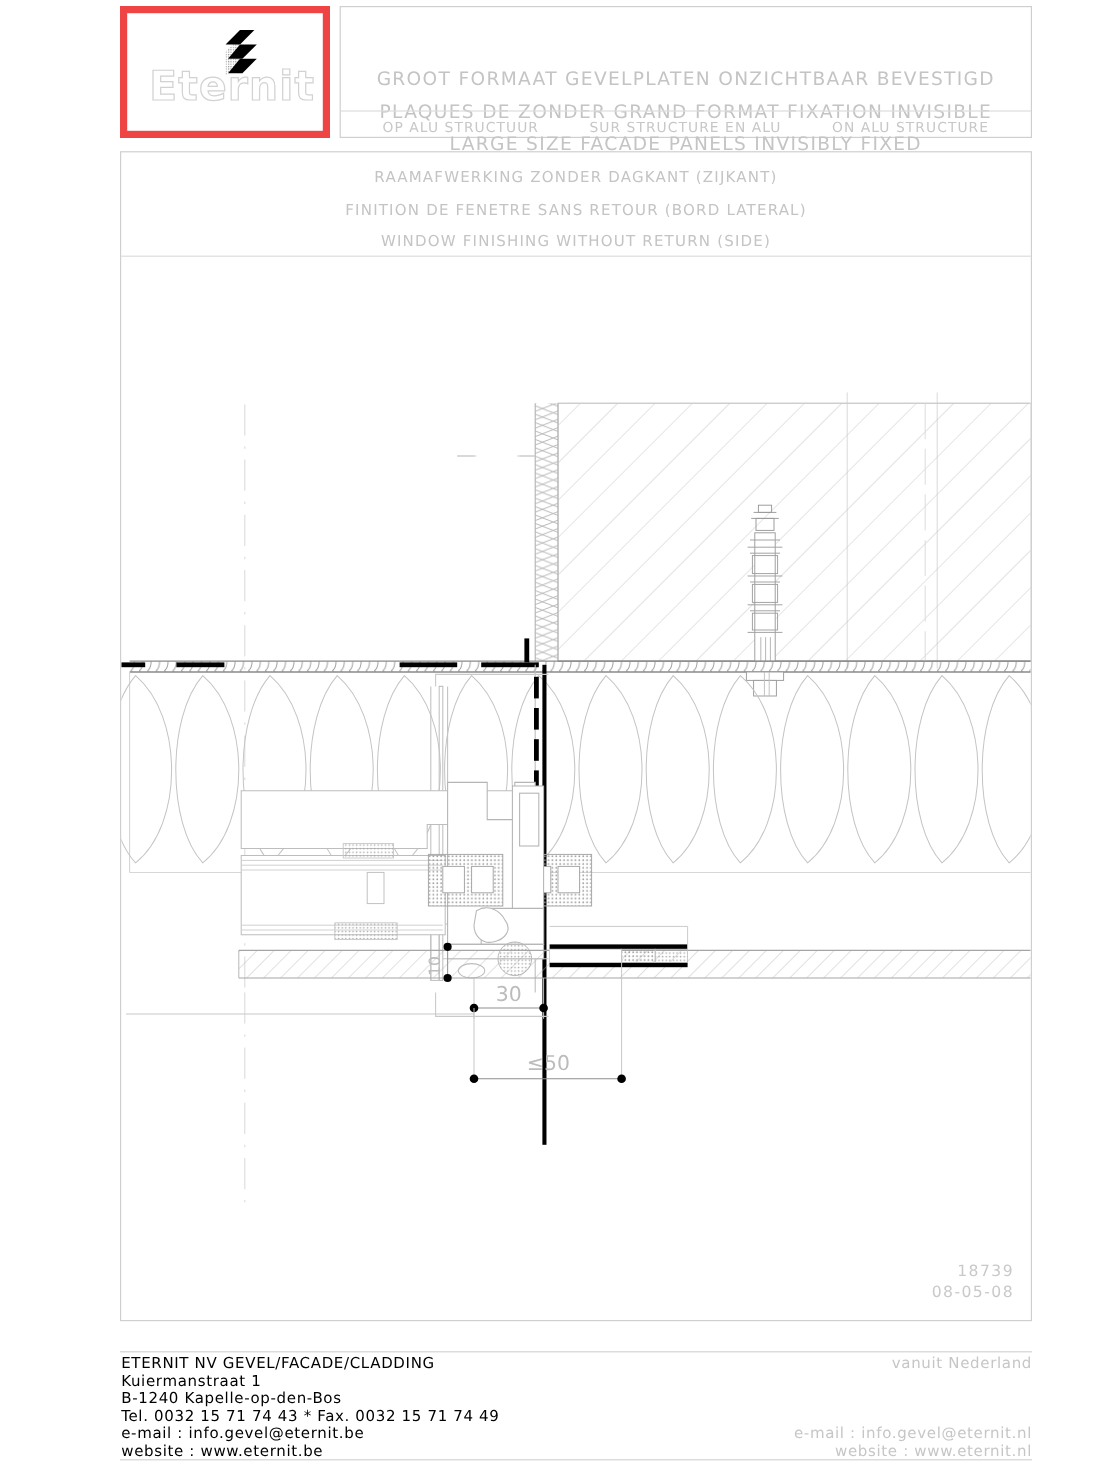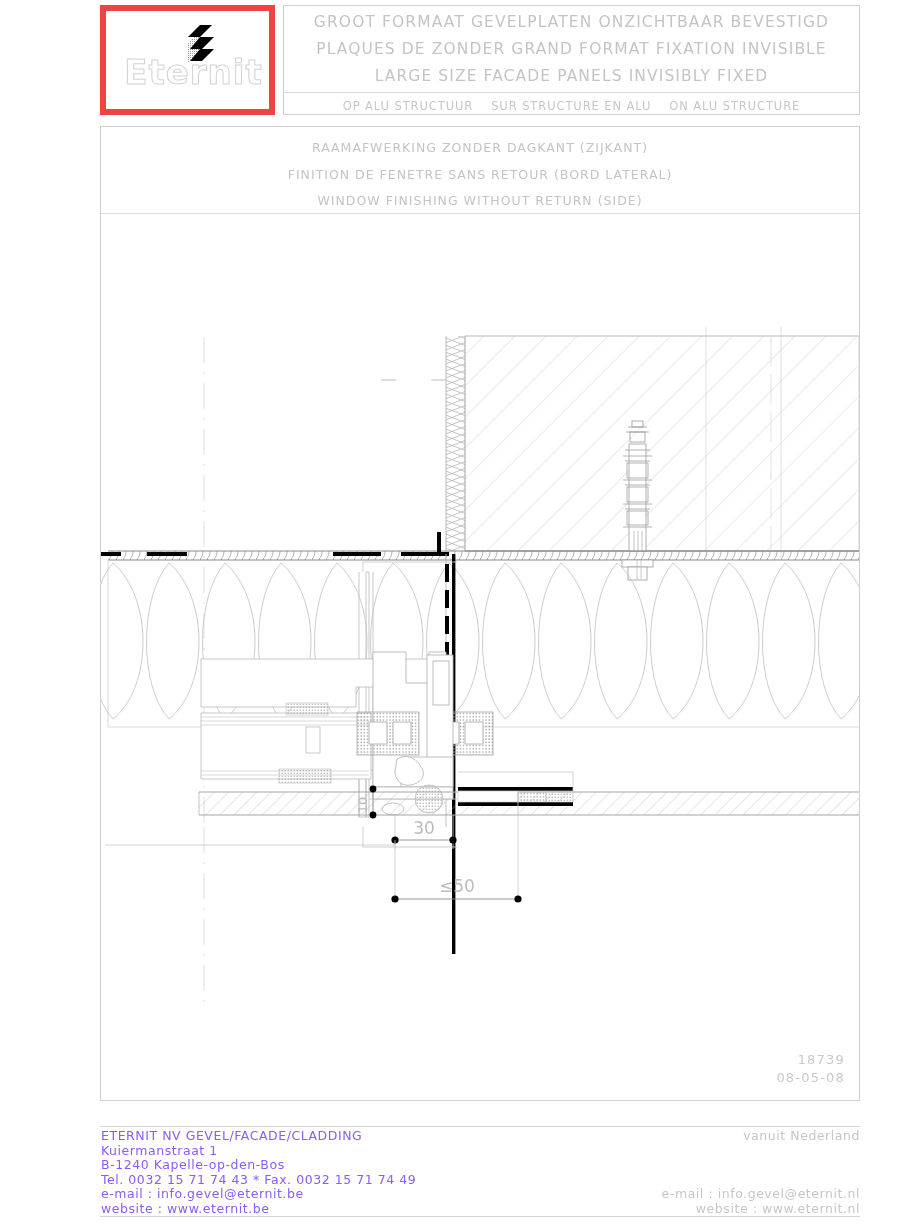--- a/index.html
+++ b/index.html
@@ -66,39 +66,40 @@
   .title-line {
     position: absolute;
     left: 0;
     width: 100%;
     text-align: center;
     font-size: 15.5px;
     letter-spacing: 1.1px;
     color: #c4c4c4;
     font-family: "DejaVu Sans", sans-serif;
     white-space: nowrap;
+    margin-top: 44px;
   }
   .title-line.t1 { top: 7px; }
   .title-line.t2 { top: 34px; }
   .title-line.t3 { top: 61px; }
 
   .title-divider {
     position: absolute;
     left: 0; top: 86px;
     width: 100%;
     height: 1px;
     background: #dcdcdc;
   }
   .subtitle-row {
     position: absolute;
     left: 0; top: 93px;
     width: 100%;
     display: flex;
     justify-content: center;
-    gap: 18px;
+    gap: 42px;
     font-size: 11.5px;
     letter-spacing: 0.9px;
     color: #c7c7c7;
     white-space: nowrap;
   }
 
   
   .sheet-box {
     position: absolute;
     left: 100px; top: 126px;
@@ -157,21 +158,21 @@
     background: #d4d4d4;
   }
   .footer-rule.top { top: 1126px; }
   .footer-rule.bottom { top: 1216px; }
 
   .footer-left {
     position: absolute;
     left: 101px; top: 1129px;
     font-size: 12.5px;
     line-height: 14.6px;
-    color: #8b5cf6;
+    color: #000000;
     letter-spacing: 0.55px;
     white-space: nowrap;
   }
   .footer-right {
     position: absolute;
     right: 60px; top: 1129px;
     text-align: right;
     font-size: 12.5px;
     line-height: 14.6px;
     color: #c6c6c6;

